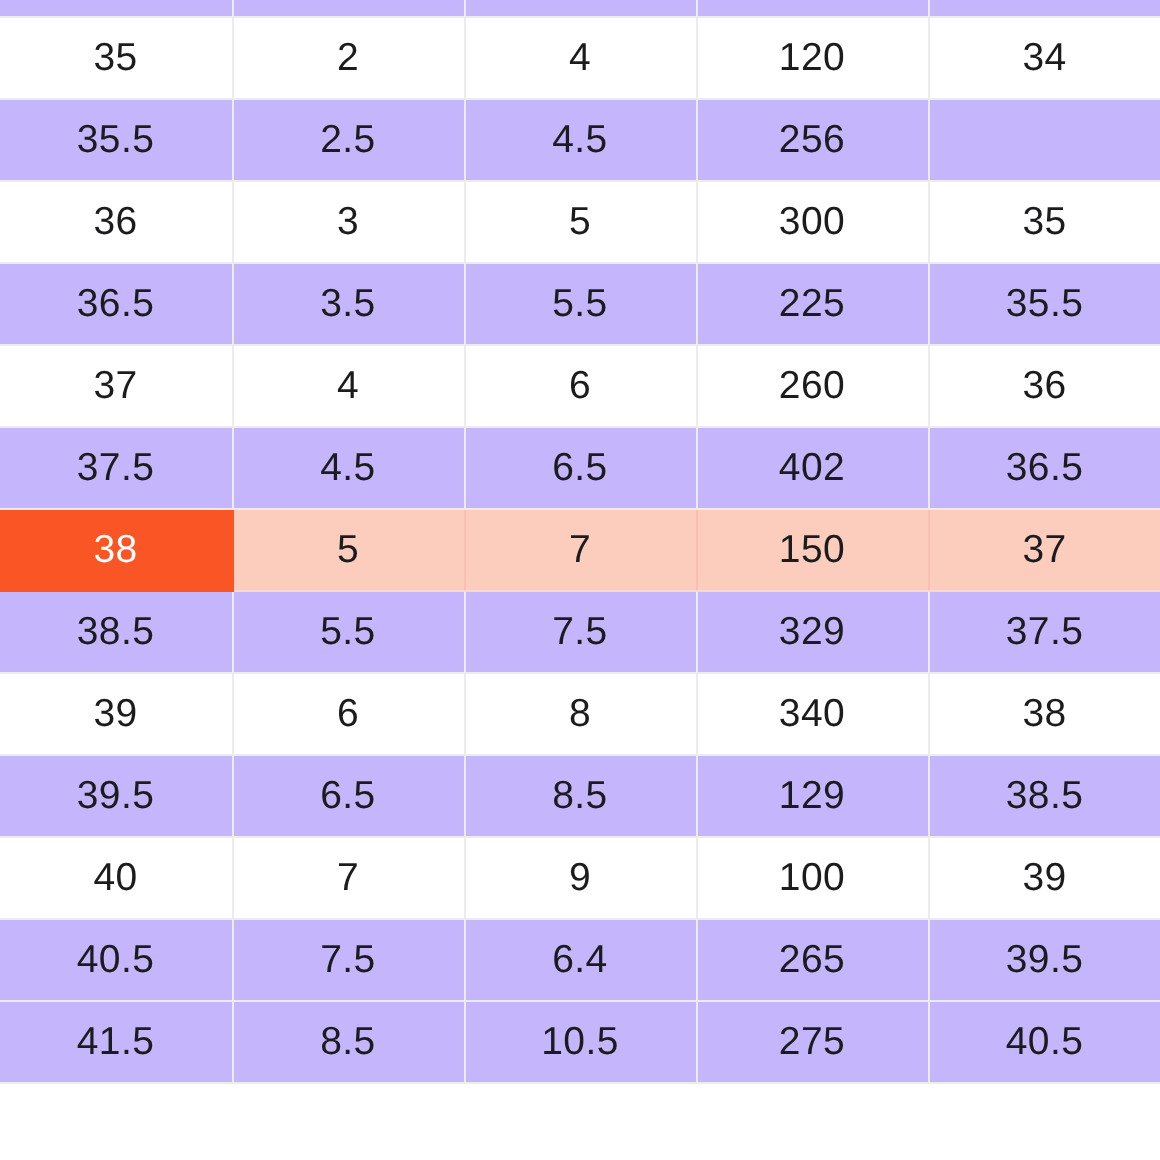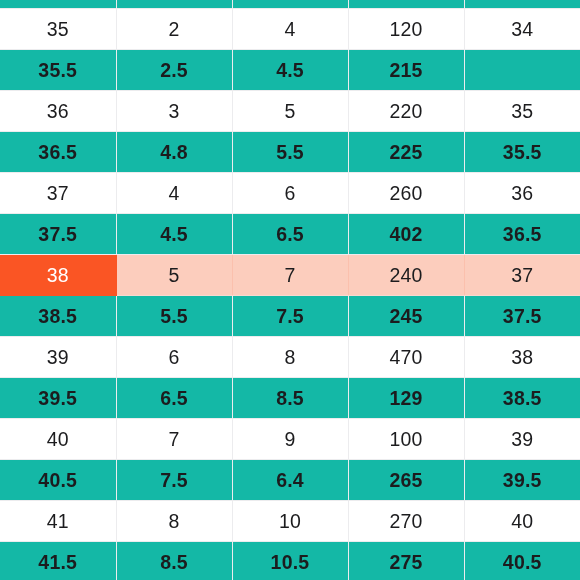--- a/index.html
+++ b/index.html
@@ -45,22 +45,21 @@
     white-space: nowrap;
     overflow: hidden;
   }
 
   #size-table td:last-child {
     border-right: none;
   }
 
   
   #size-table tr.row-alt td {
-    background: #14b8a6;
-    font-weight: bold;
+    background: #c4b5fd;
   }
 
   
   #size-table tr.row-selected td {
     background: #fccdbd;
     border-right-color: #fbc0ad;
     border-bottom-color: #f7d9cf;
     color: #1c1c1e;
   }
   #size-table tr.row-selected td.cell-primary {
@@ -93,33 +92,33 @@
         <td class="cell-primary">35</td>
         <td>2</td>
         <td>4</td>
         <td>120</td>
         <td>34</td>
       </tr>
       <tr class="row-alt">
         <td class="cell-primary">35.5</td>
         <td>2.5</td>
         <td>4.5</td>
-        <td>215</td>
+        <td>256</td>
         <td></td>
       </tr>
       <tr>
         <td class="cell-primary">36</td>
         <td>3</td>
         <td>5</td>
-        <td>220</td>
+        <td>300</td>
         <td>35</td>
       </tr>
       <tr class="row-alt">
         <td class="cell-primary">36.5</td>
-        <td>4.8</td>
+        <td>3.5</td>
         <td>5.5</td>
         <td>225</td>
         <td>35.5</td>
       </tr>
       <tr>
         <td class="cell-primary">37</td>
         <td>4</td>
         <td>6</td>
         <td>260</td>
         <td>36</td>
@@ -128,35 +127,35 @@
         <td class="cell-primary">37.5</td>
         <td>4.5</td>
         <td>6.5</td>
         <td>402</td>
         <td>36.5</td>
       </tr>
       <tr class="row-selected">
         <td class="cell-primary">38</td>
         <td>5</td>
         <td>7</td>
-        <td>240</td>
+        <td>150</td>
         <td>37</td>
       </tr>
       <tr class="row-alt">
         <td class="cell-primary">38.5</td>
         <td>5.5</td>
         <td>7.5</td>
-        <td>245</td>
+        <td>329</td>
         <td>37.5</td>
       </tr>
       <tr>
         <td class="cell-primary">39</td>
         <td>6</td>
         <td>8</td>
-        <td>470</td>
+        <td>340</td>
         <td>38</td>
       </tr>
       <tr class="row-alt">
         <td class="cell-primary">39.5</td>
         <td>6.5</td>
         <td>8.5</td>
         <td>129</td>
         <td>38.5</td>
       </tr>
       <tr>
@@ -166,27 +165,20 @@
         <td>100</td>
         <td>39</td>
       </tr>
       <tr class="row-alt">
         <td class="cell-primary">40.5</td>
         <td>7.5</td>
         <td>6.4</td>
         <td>265</td>
         <td>39.5</td>
       </tr>
-      <tr>
-        <td class="cell-primary">41</td>
-        <td>8</td>
-        <td>10</td>
-        <td>270</td>
-        <td>40</td>
-      </tr>
       <tr class="row-alt">
         <td class="cell-primary">41.5</td>
         <td>8.5</td>
         <td>10.5</td>
         <td>275</td>
         <td>40.5</td>
       </tr>
     </tbody>
 </table>
 

